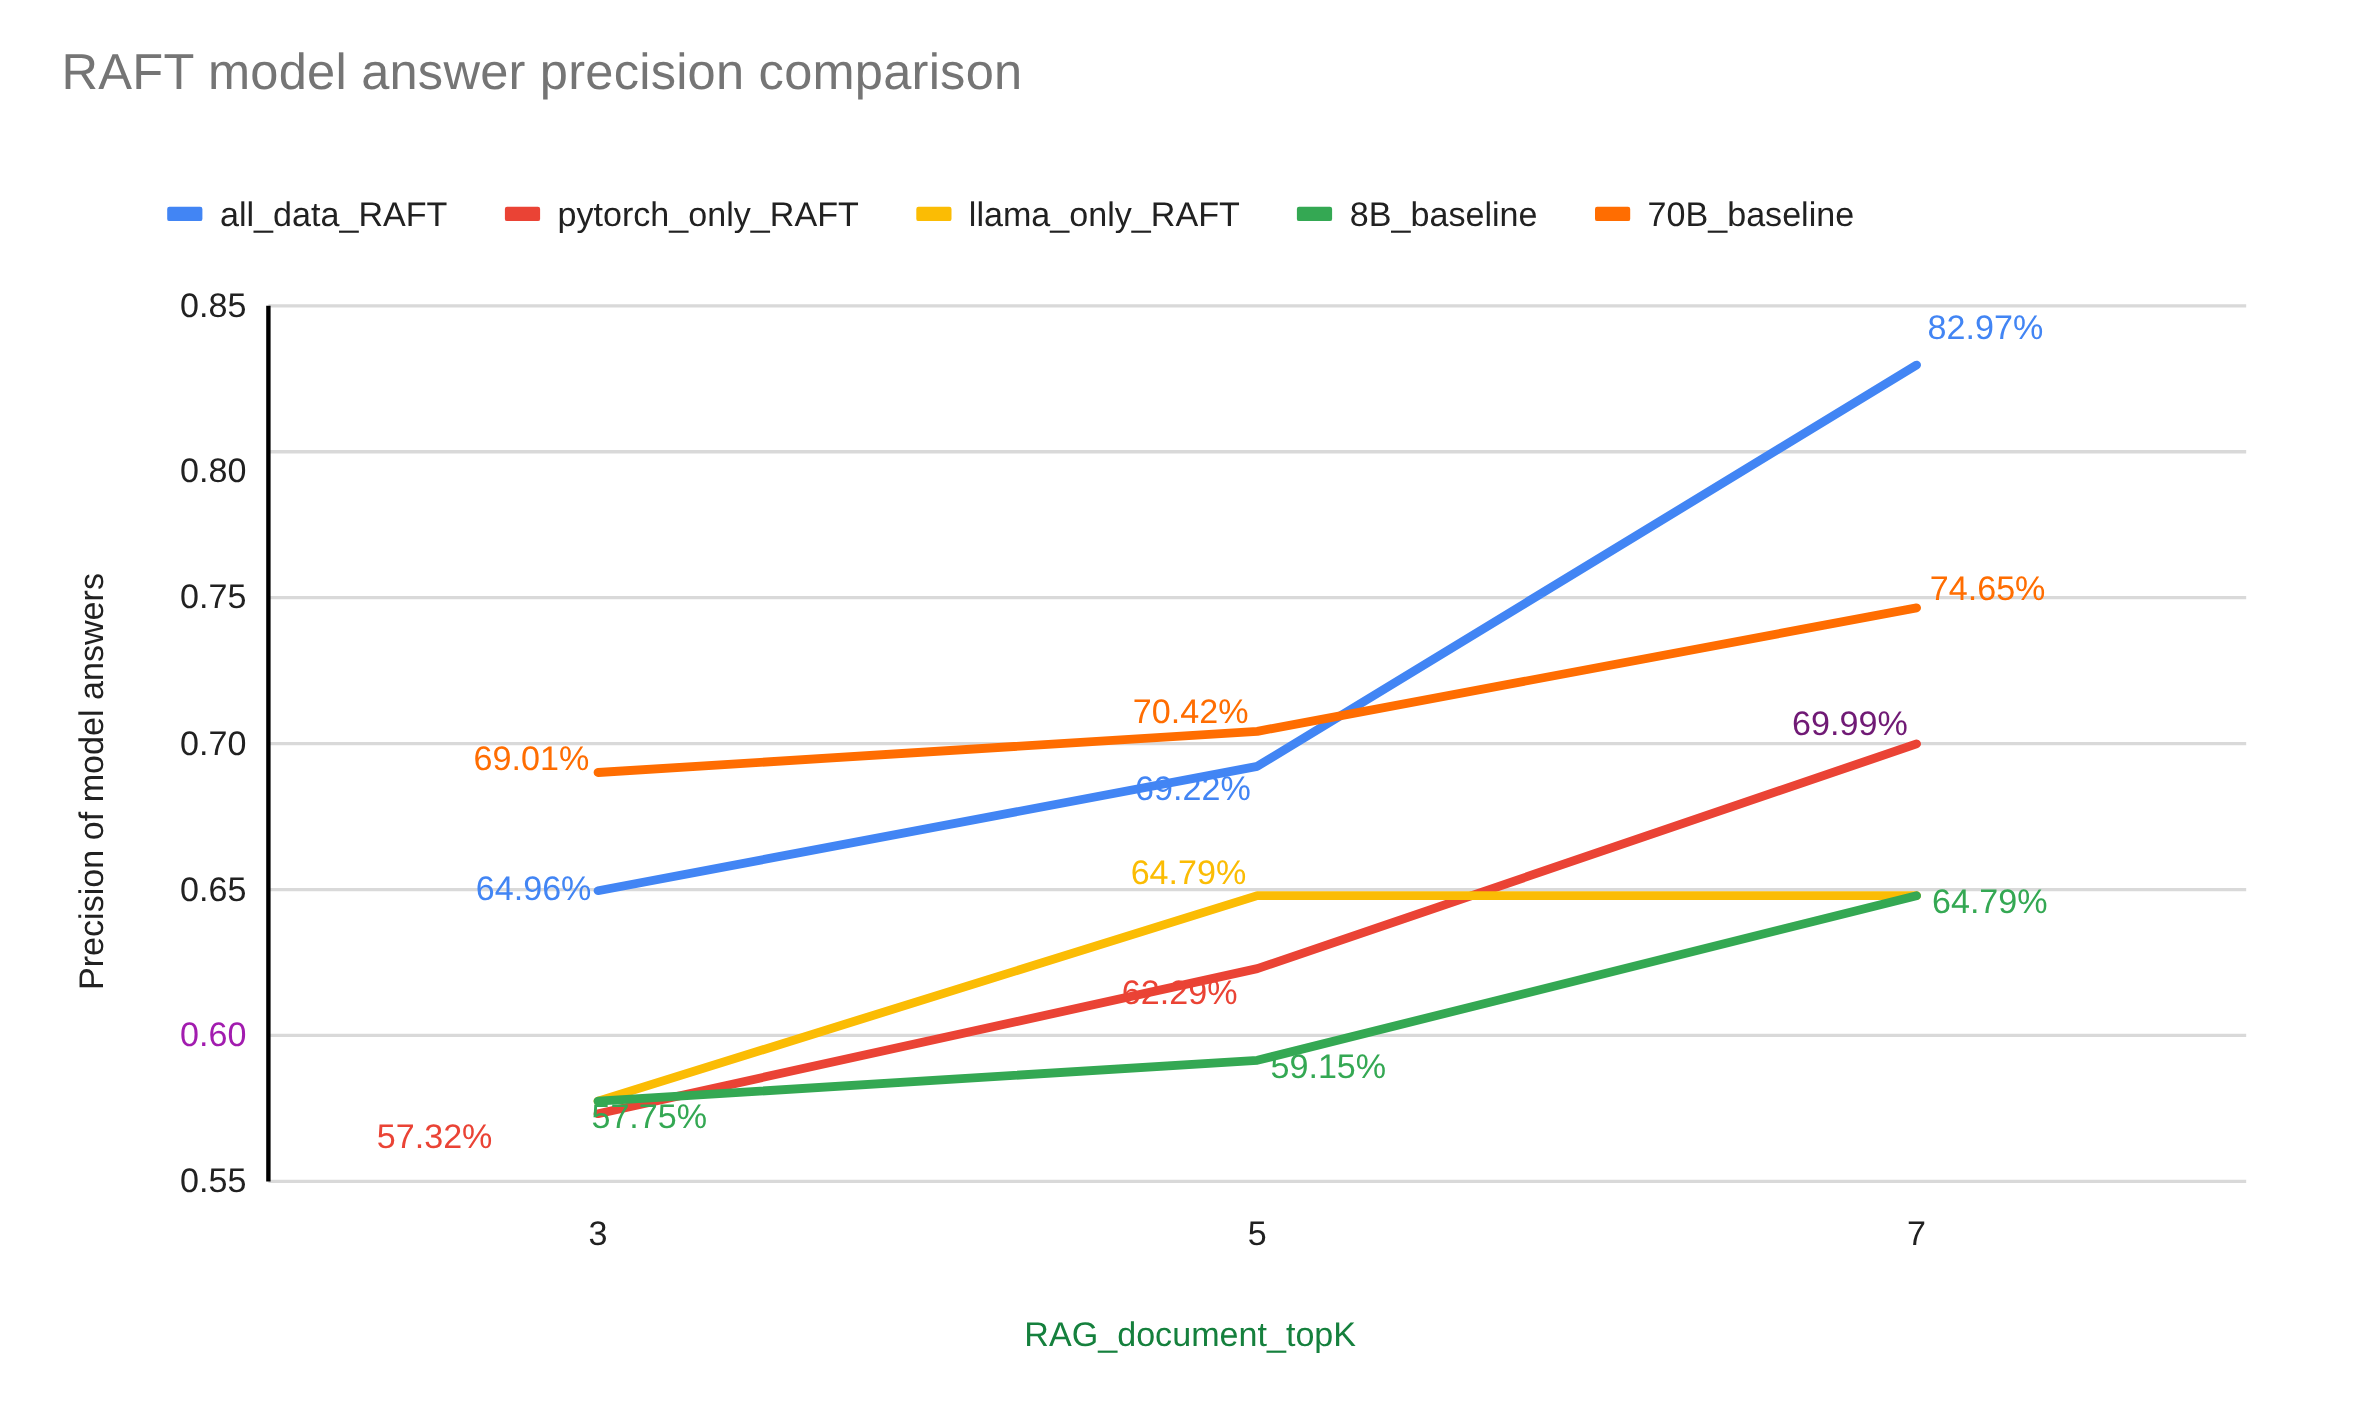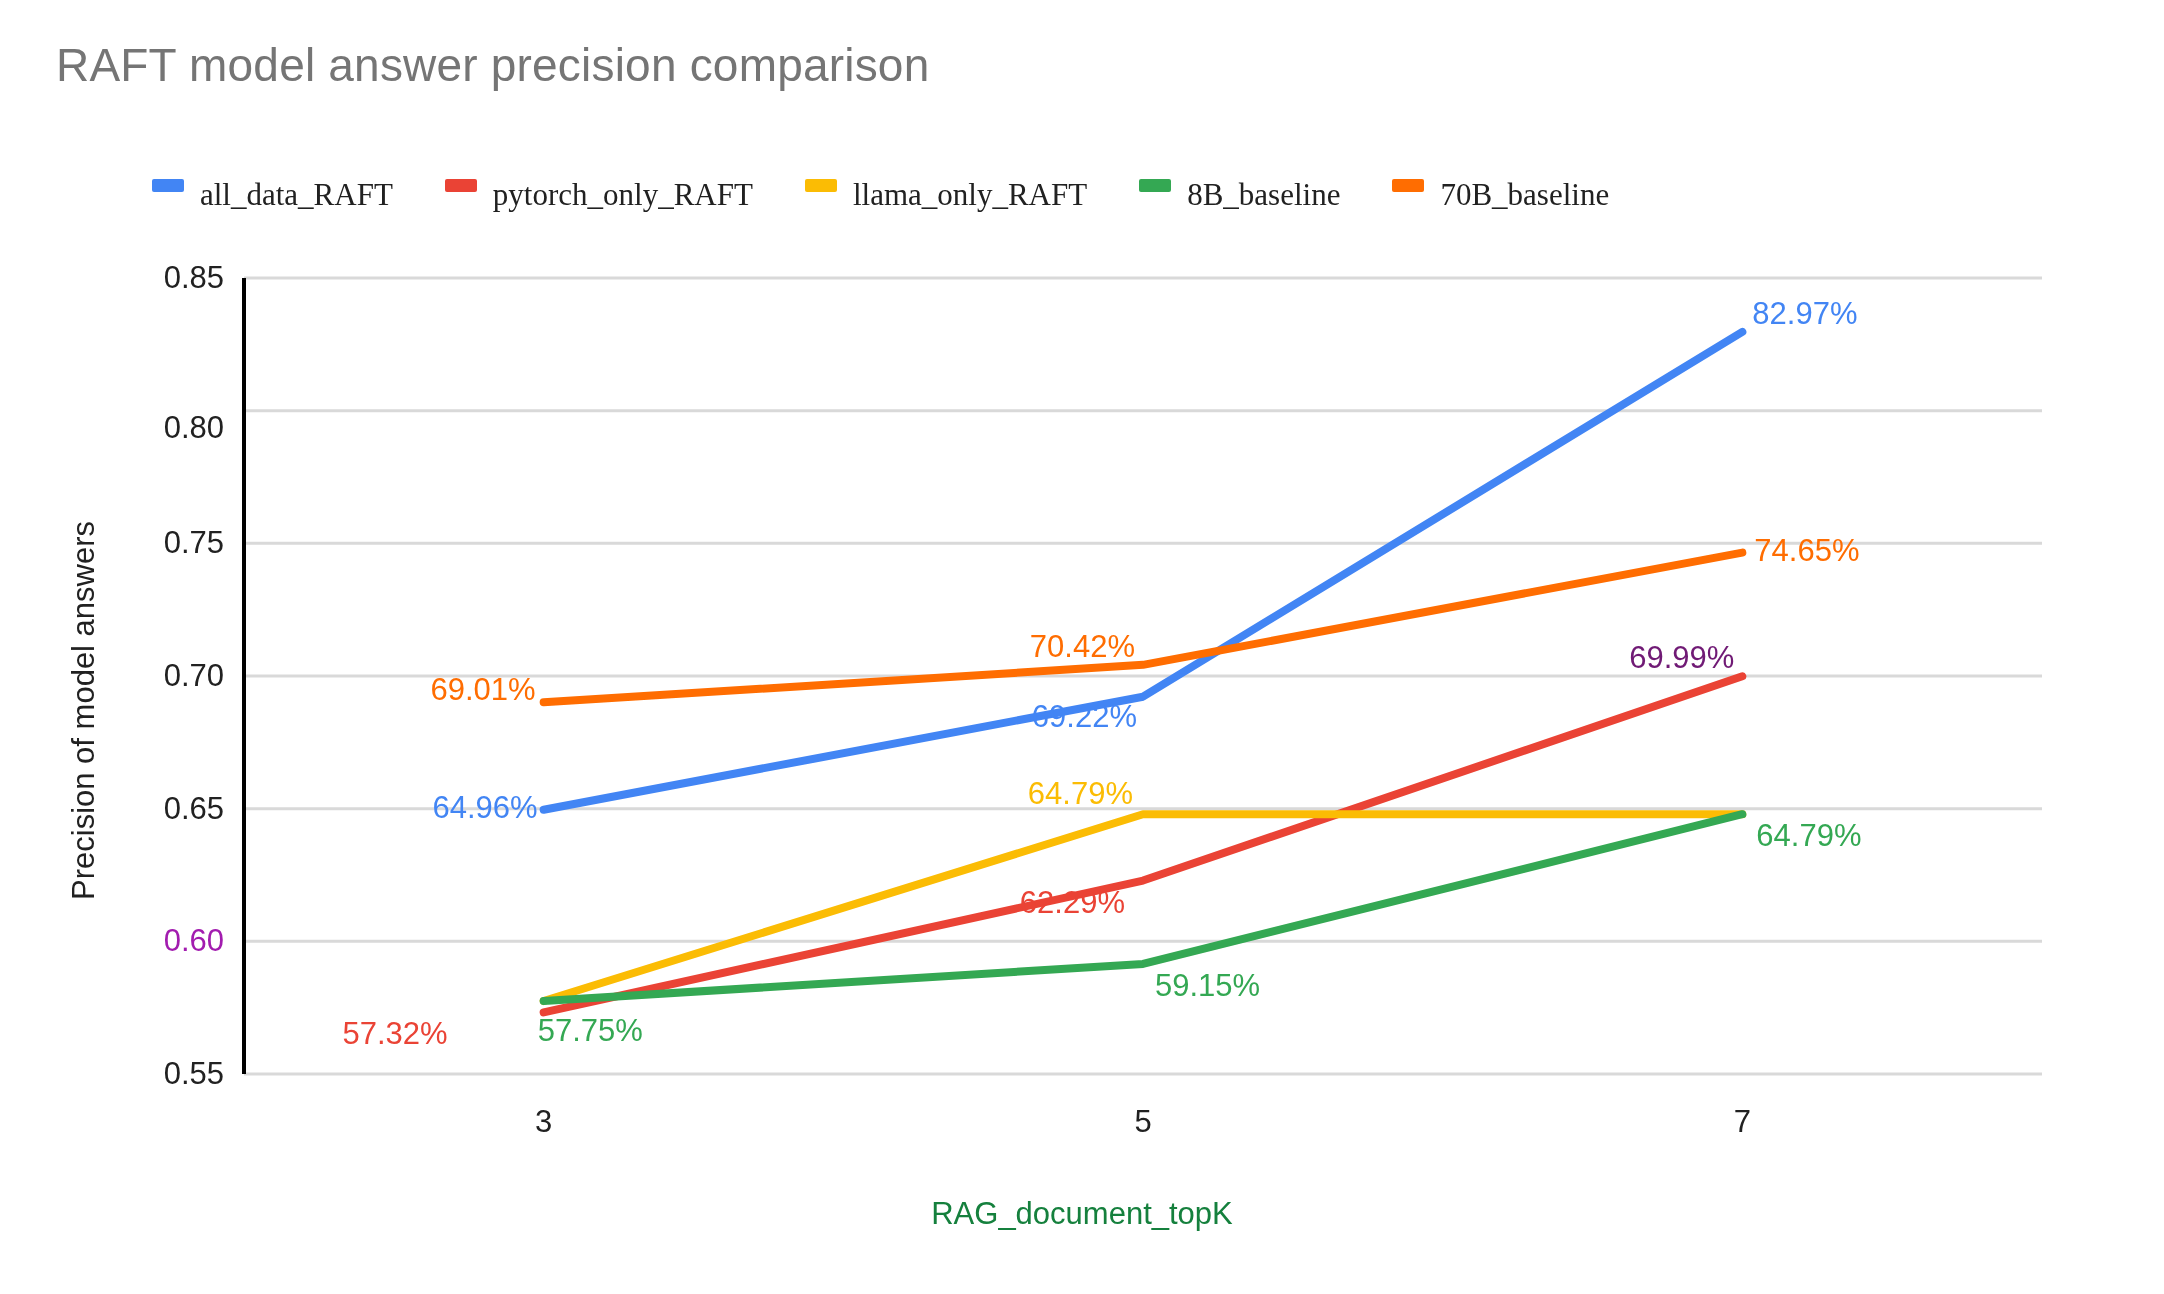--- a/index.html
+++ b/index.html
@@ -35,23 +35,23 @@
     position: absolute;
     left: 152px;
     top: 174px;
     height: 40px;
     display: flex;
     align-items: center;
     gap: 0px;
   }
   .legend-item {
     display: flex;
+    align-items: center;
     margin-right: 52px;
     white-space: nowrap;
-    font-family: Liberation Serif, serif;
   }
   .legend-swatch {
     width: 32px;
     height: 13px;
     border-radius: 2px;
     margin-right: 16px;
     display: inline-block;
   }
   .legend-label {
     font-size: 31px;
@@ -103,21 +103,20 @@
   }
   .point-label {
     position: absolute;
     font-size: 31px;
     white-space: nowrap;
     transform: translate(-100%, -50%);
     pointer-events: none;
   }
   .point-label.anchor-start {
     transform: translate(0, -50%);
-    margin-top: 16px;
   }
 </style>
 </head>
 <body>
 
 <div id="chart-root">
 
   <div id="chart-title">RAFT model answer precision comparison</div>
 
   <div id="legend">

